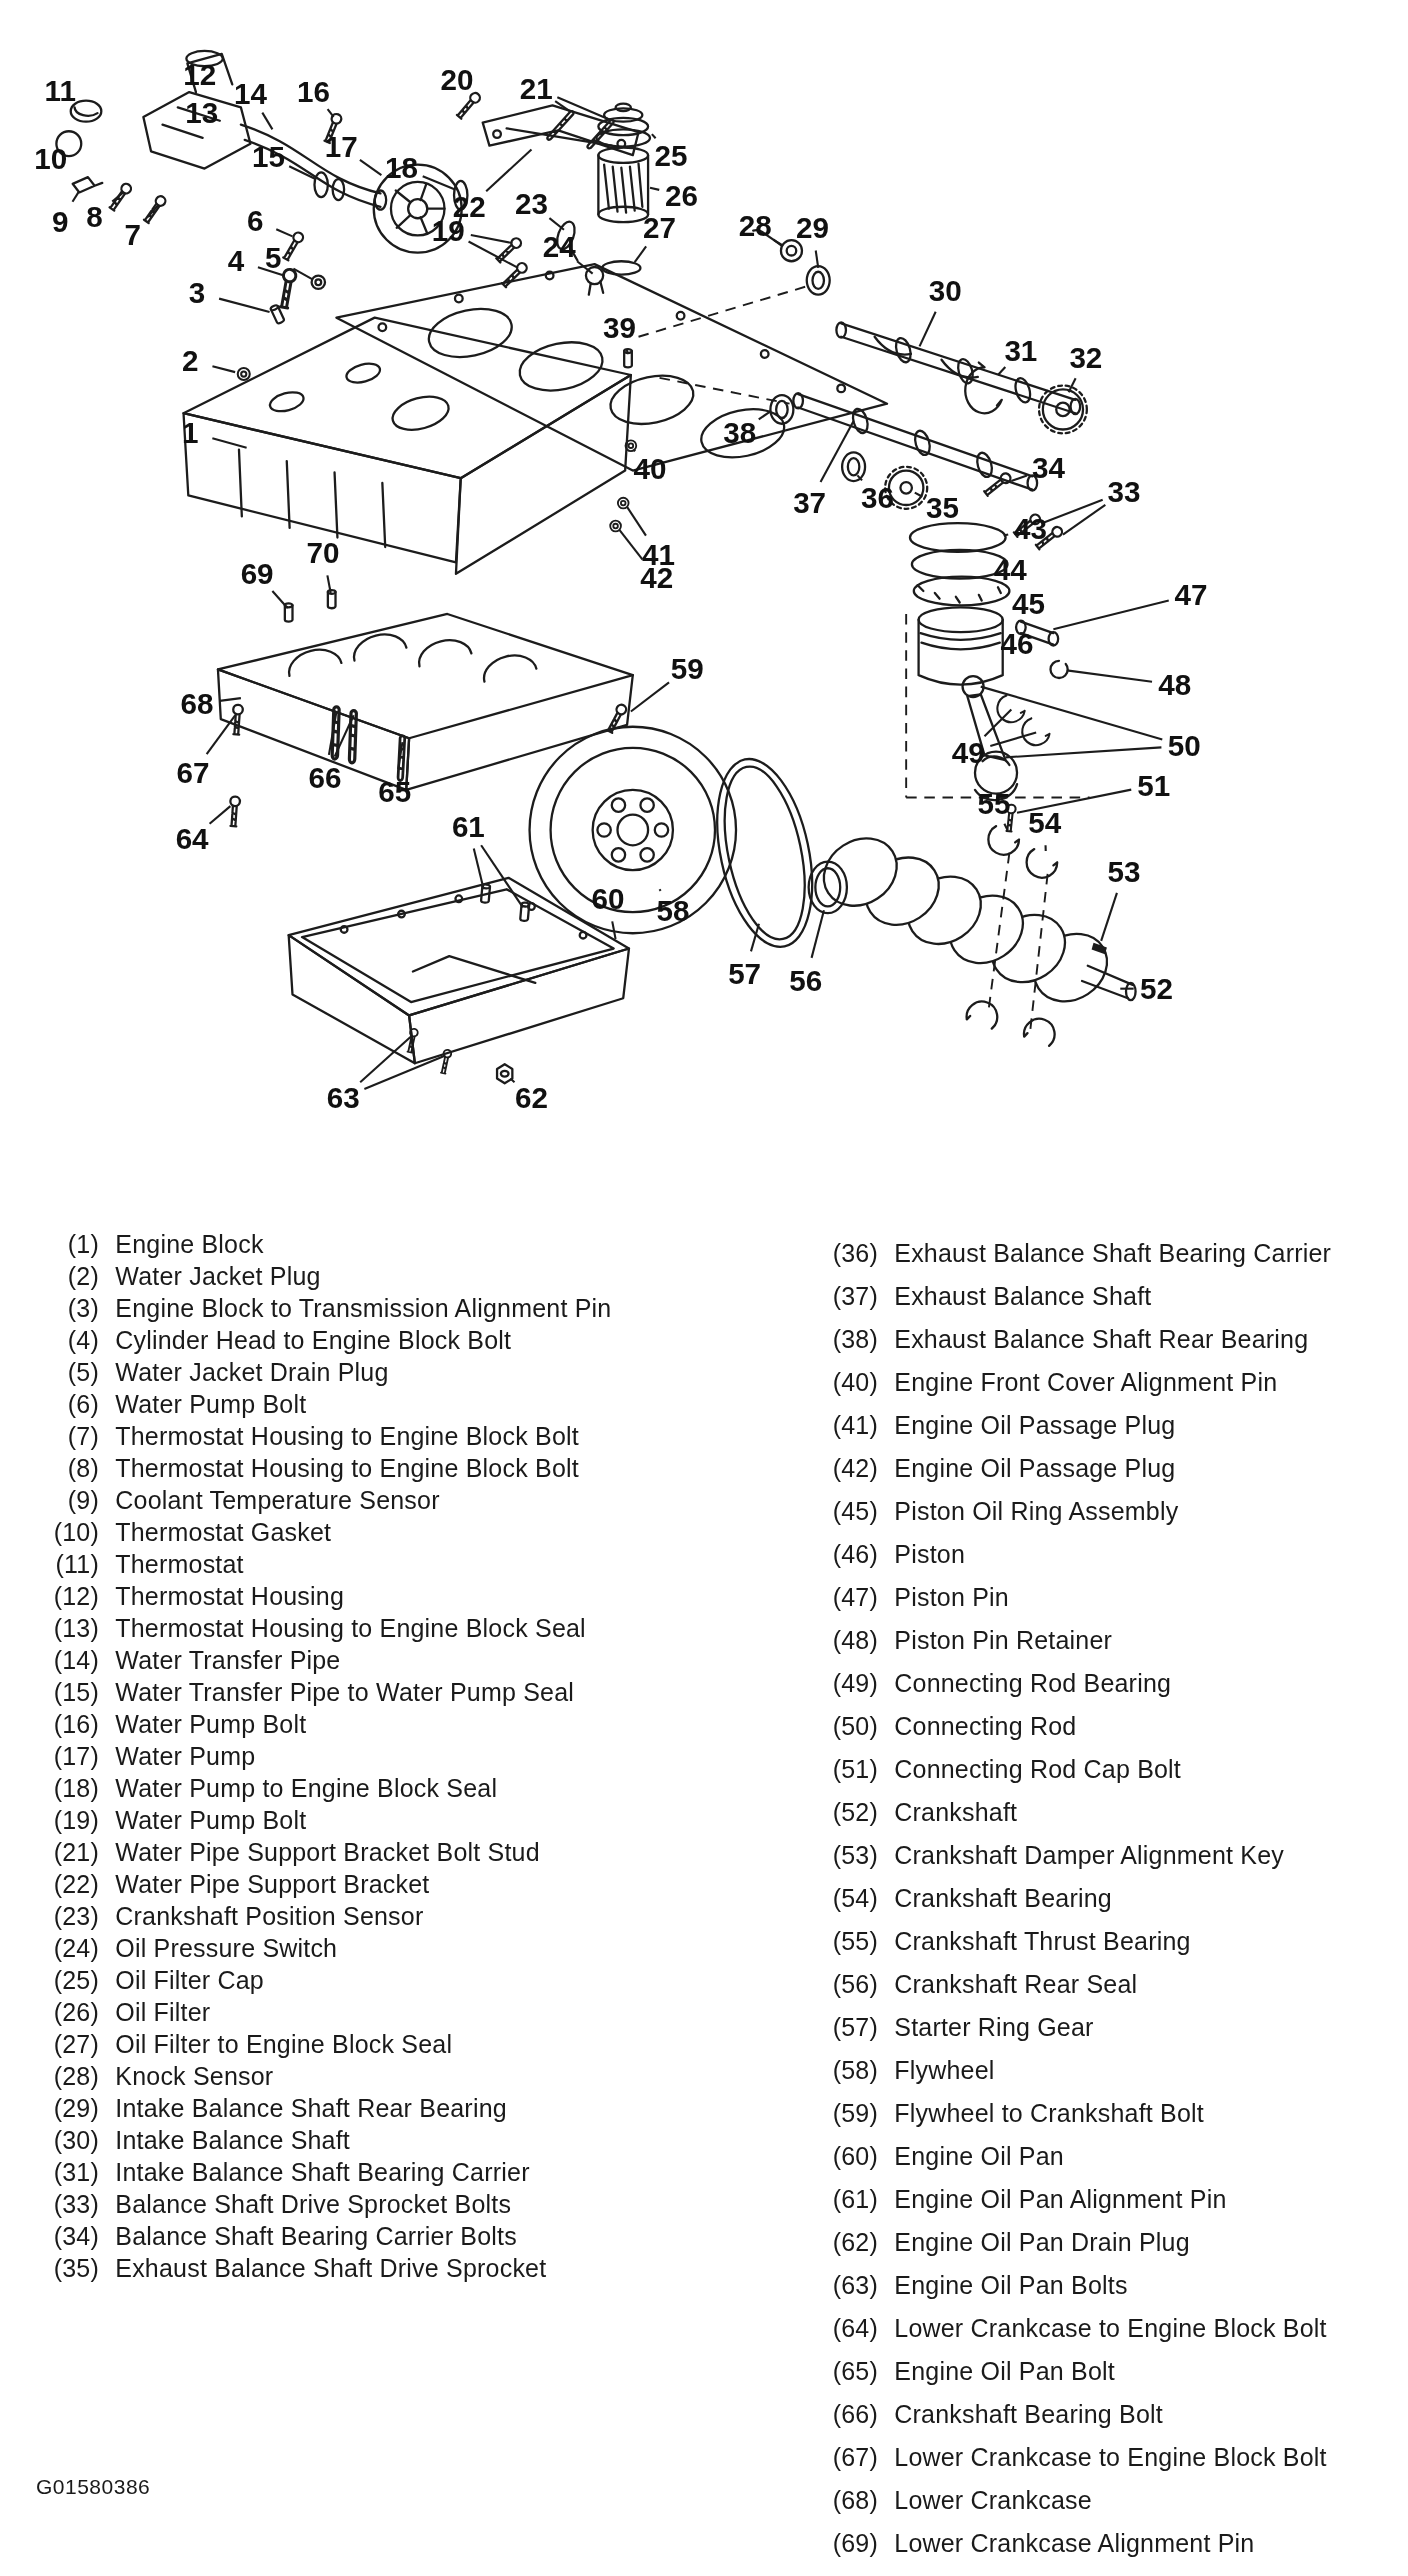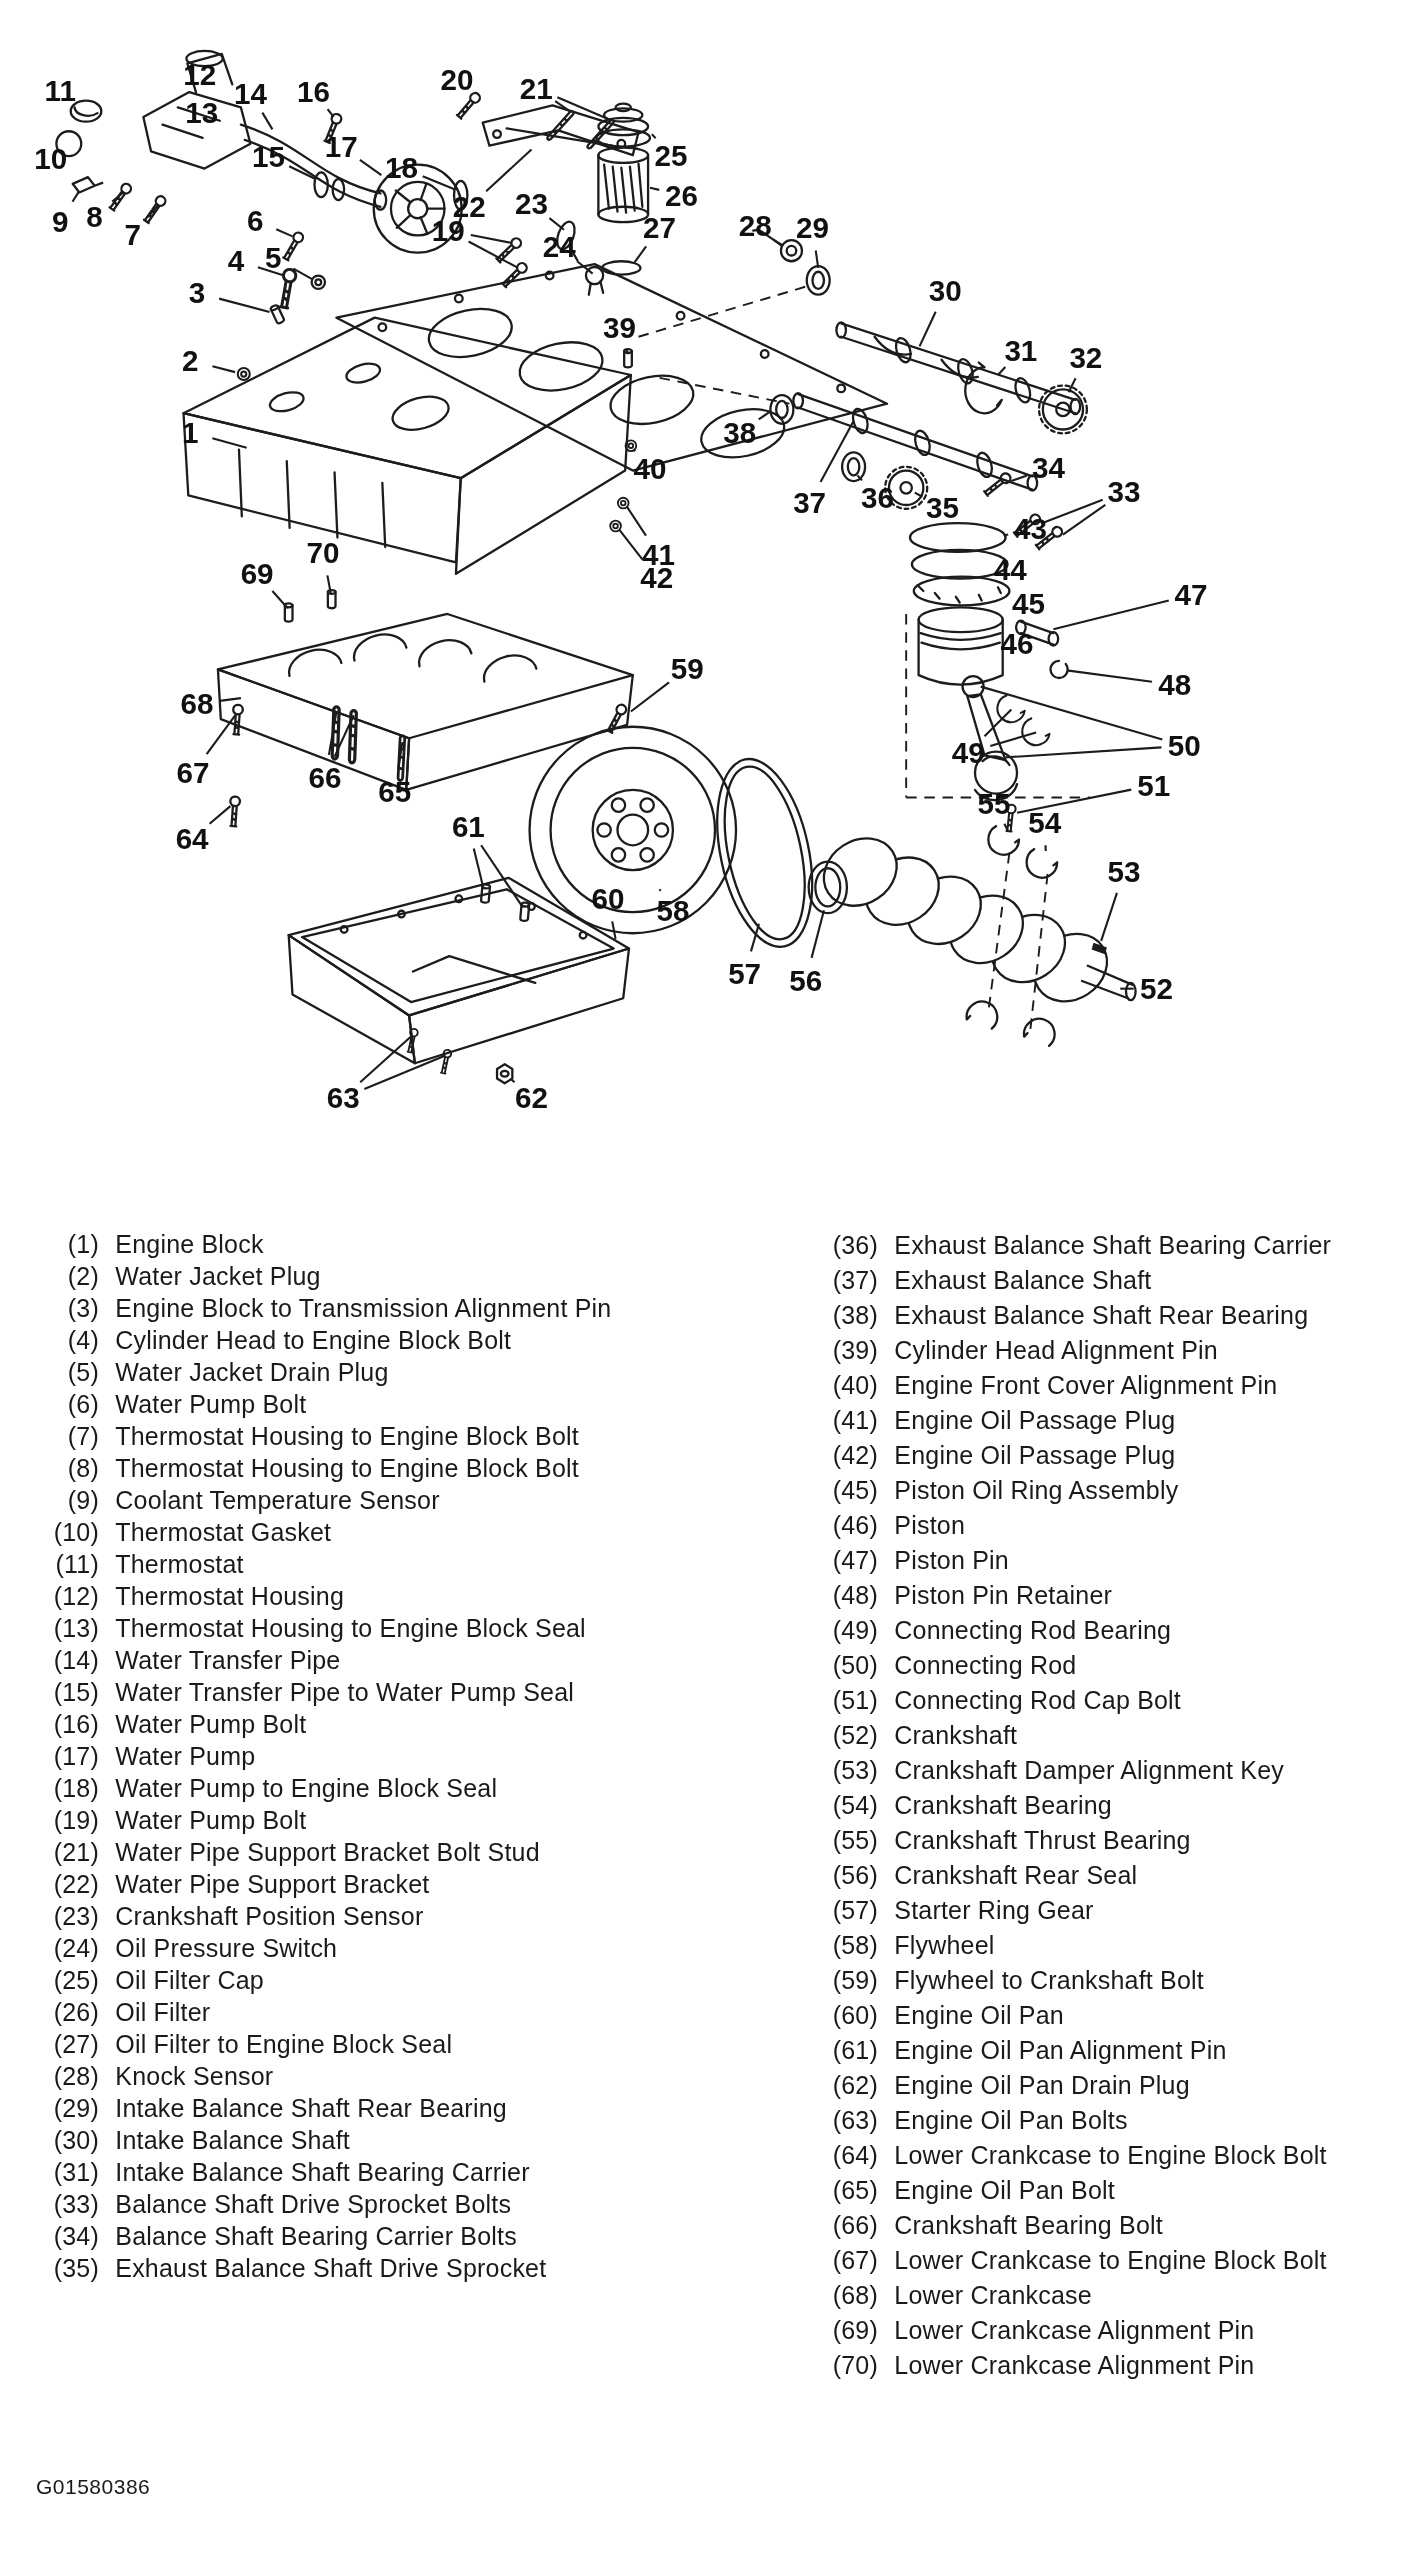--- a/index.html
+++ b/index.html
@@ -12,21 +12,21 @@
   #diagram .art .solid{fill:#1c1c1c;stroke:none;}
   #diagram .dash{stroke:#1c1c1c;stroke-width:2;fill:none;stroke-dasharray:11 8;}
   #callouts line{stroke:#1c1c1c;stroke-width:2.2;}
   #callouts text{fill:#111;stroke:none;font-family:"Liberation Sans",sans-serif;
                  font-size:31px;font-weight:700;text-anchor:middle;}
   .col{position:absolute;top:1228px;}
   .col-left{left:36px;width:761px;}
   .col-right{left:815px;width:587px;}
   .row{display:flex;align-items:center;font-size:25px;letter-spacing:0.2px;}
   .col-left .row{height:32px;}
-  .col-right .row{height:35px;}
+  .col-right .row{height:35px;margin-top:8px;}
   .row .num{flex:0 0 63px;text-align:right;padding-right:16.3px;}
   .row .lbl{white-space:nowrap;}
   .row.bold{font-weight:400;}
   .figure-code{position:absolute;left:36px;top:2475px;font-size:21px;letter-spacing:0.5px;}
 </style>
 </head>
 <body>
 
 <div class="page">
 
@@ -742,24 +742,20 @@
       </div>
       <div class="row">
         <span class="num">(37)</span>
         <span class="lbl">Exhaust Balance Shaft</span>
       </div>
       <div class="row">
         <span class="num">(38)</span>
         <span class="lbl">Exhaust Balance Shaft Rear Bearing</span>
       </div>
       <div class="row">
-        <span class="num">(39)</span>
-        <span class="lbl">Cylinder Head Alignment Pin</span>
-      </div>
-      <div class="row">
         <span class="num">(40)</span>
         <span class="lbl">Engine Front Cover Alignment Pin</span>
       </div>
       <div class="row">
         <span class="num">(41)</span>
         <span class="lbl">Engine Oil Passage Plug</span>
       </div>
       <div class="row">
         <span class="num">(42)</span>
         <span class="lbl">Engine Oil Passage Plug</span>

